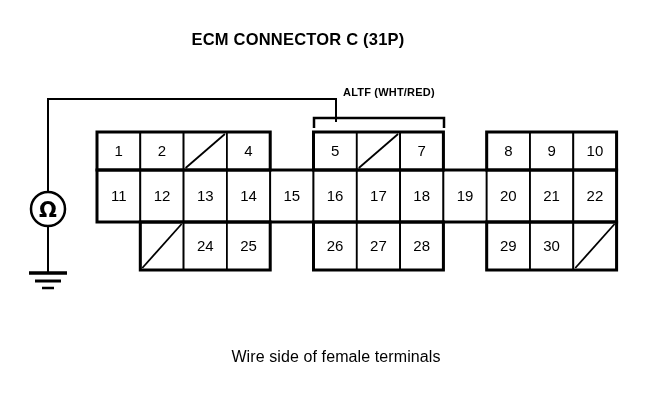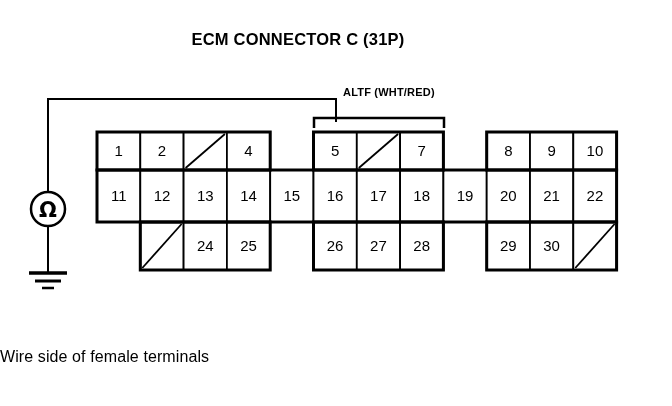--- a/index.html
+++ b/index.html
@@ -44,21 +44,21 @@
     font-weight: bold;
     letter-spacing: 0.2px;
     white-space: nowrap;
   }
 
   .caption {
     position: absolute;
     left: 0;
     top: 348px;
     width: 672px;
-    text-align: left;
+    text-align: center;
     font-size: 16px;
     font-weight: normal;
     letter-spacing: 0.1px;
     white-space: nowrap;
   }
 
   svg.diagram {
     position: absolute;
     left: 0;
     top: 0;

